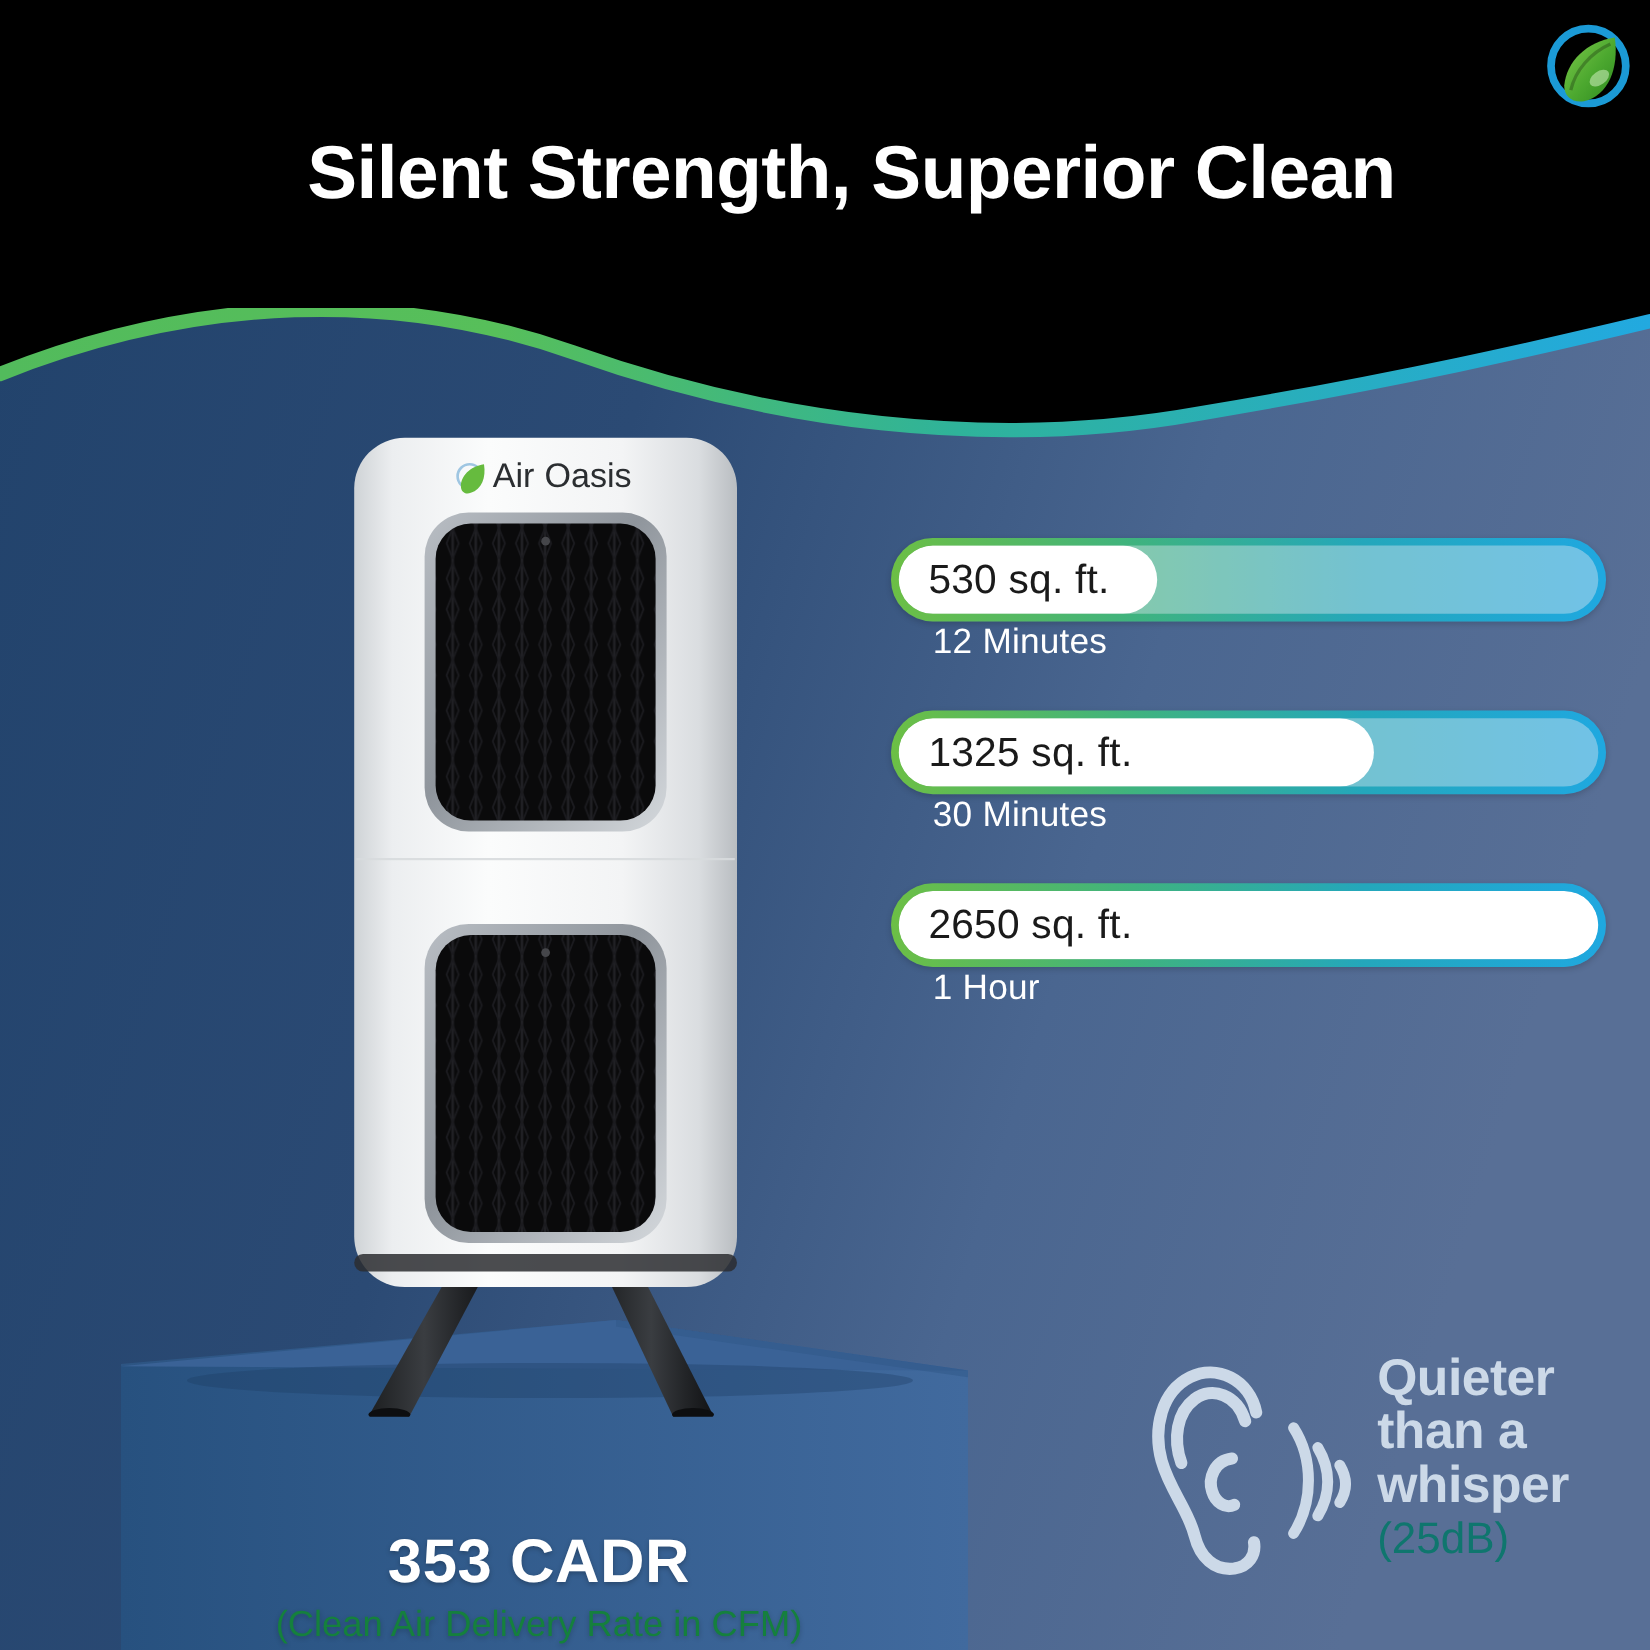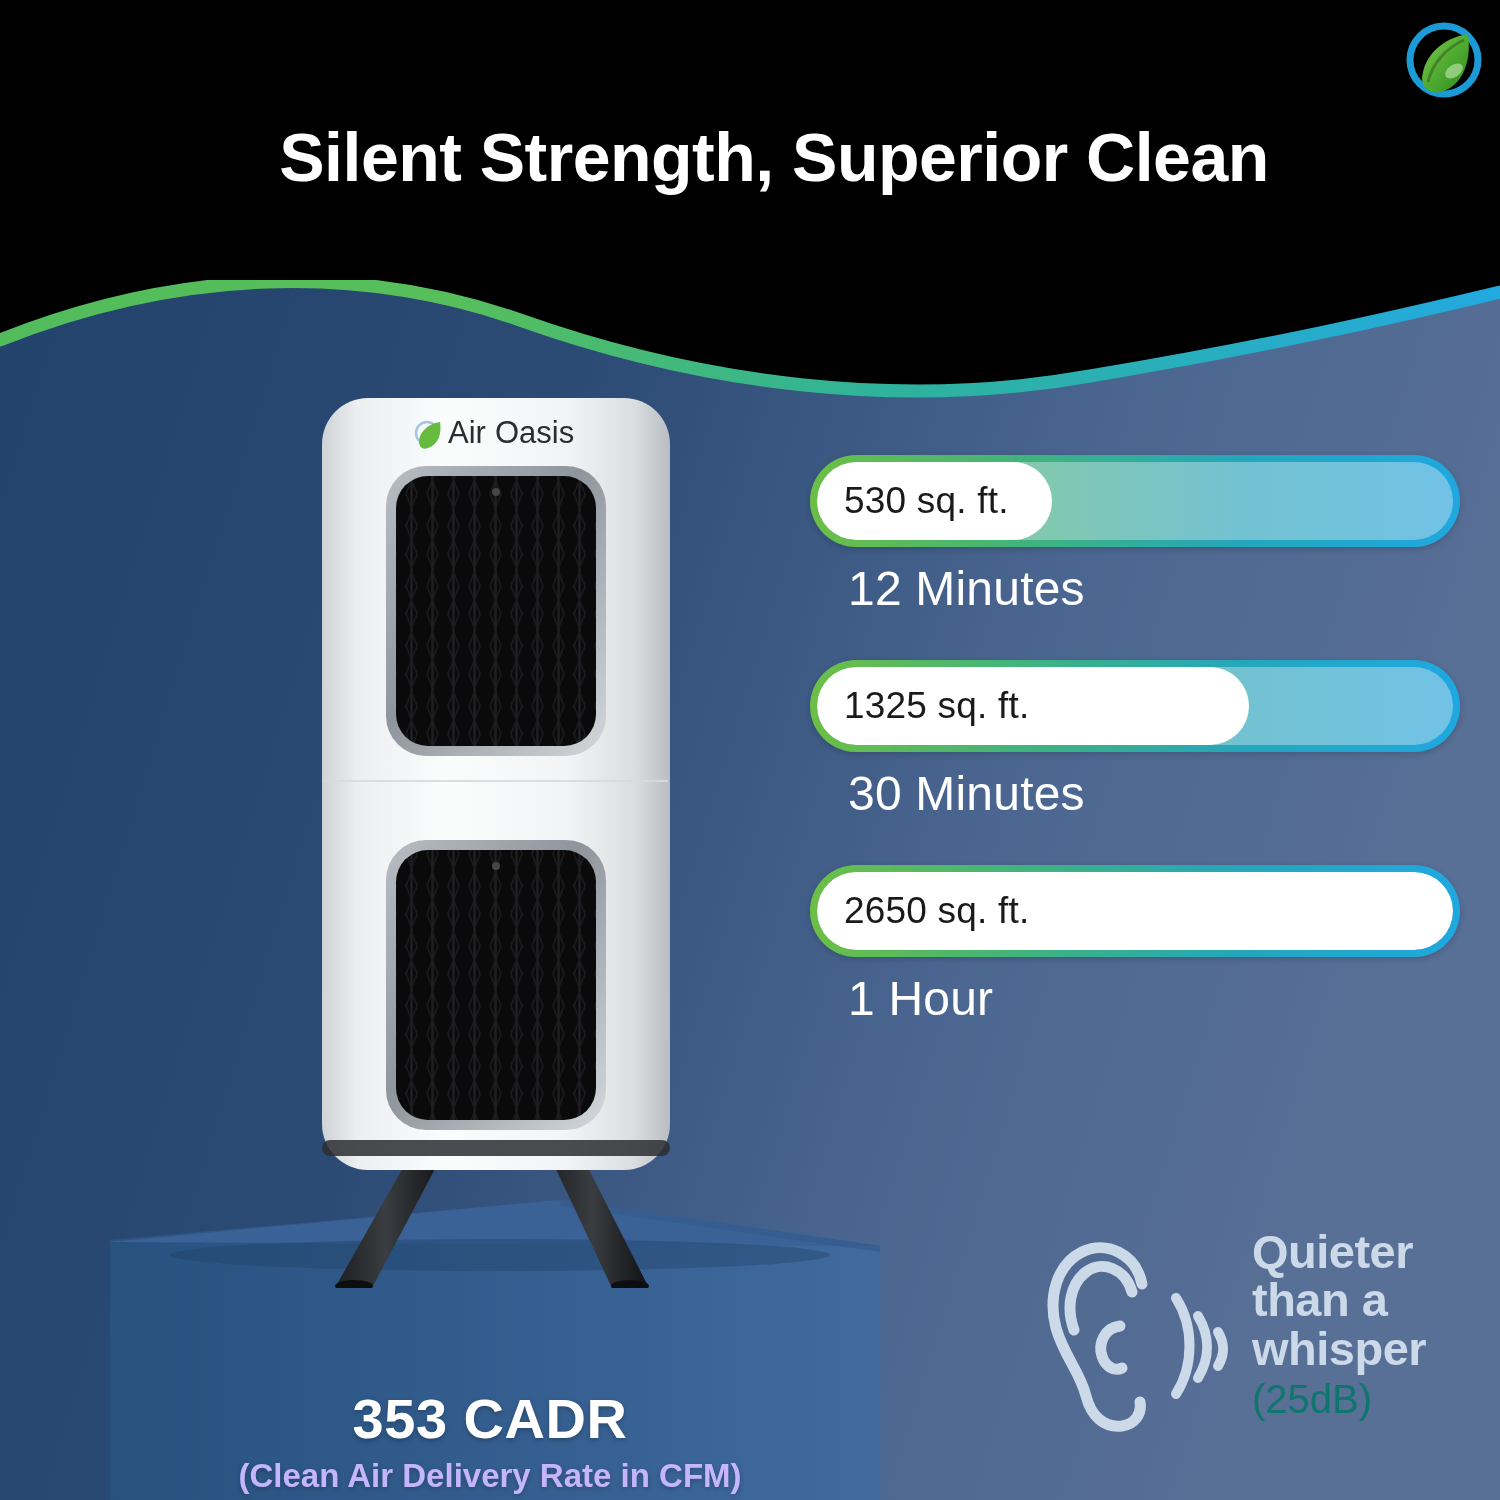--- a/index.html
+++ b/index.html
@@ -33,55 +33,56 @@
 
   
   .product{ position:absolute; left:296px; top:388px; width:400px; height:900px; z-index:4; }
   .prod-svg{ display:block; }
 
   
   .bars{ position:absolute; left:810px; top:455px; width:660px; z-index:5; }
   .bar-group{ margin-bottom:44px; }
   .bar-group:last-child{ margin-bottom:0; }
   .bar-shell{
-    position:relative; width:650px; height:92px; border-radius:46px;
+    position:relative; width:650px; height:76px; border-radius:46px;
     background:linear-gradient(90deg,#6cbf45 0%,#3fb37f 34%,#24a7bb 66%,#1fa8e0 100%);
     padding:7px;
     box-shadow:0 2px 6px rgba(0,0,0,.18);
+    margin-top:34px;
   }
   .bar-track{
     position:relative; width:100%; height:100%; border-radius:40px;
     background:rgba(226,232,240,.42);
     overflow:hidden;
   }
   .bar-fill{
     position:absolute; left:0; top:0; height:100%;
     background:#ffffff; border-radius:40px;
   }
   .bar-value{
     position:absolute; left:34px; top:0; height:100%;
     display:flex; align-items:center;
     color:#1a1a1a; font-size:37px; font-weight:400; letter-spacing:.2px;
     white-space:nowrap;
   }
   .bar-caption{
-    margin-top:14px; margin-left:38px;
-    color:#ffffff; font-size:48px; font-weight:400; letter-spacing:.2px;
+    margin-left:38px;
+    color:#ffffff; font-size:32px; font-weight:400; letter-spacing:.2px;
   }
 
   
   .cadr{
     position:absolute; left:160px; top:1340px; width:660px; text-align:center; z-index:6;margin-top:46px;
   }
   .cadr-main{
     color:#ffffff; font-size:56px; font-weight:700; letter-spacing:.5px;
     text-shadow:0 2px 5px rgba(0,0,0,.25);
   }
   .cadr-sub{
-    margin-top:6px; color:#c4b5fd; font-size:33px; font-weight:700;
+    margin-top:6px; color:#15803d; font-size:33px; font-weight:400;
     text-shadow:0 2px 5px rgba(0,0,0,.22);
   }
 
   
   .quiet{ position:absolute; left:1040px; top:1228px; width:450px; height:250px; z-index:6; }
   .ear-icon{ position:absolute; left:0; top:4px; width:200px; height:215px; }
   .quiet-text{
     position:absolute; left:212px; top:0; width:246px; text-align:left;
     color:#ccd9e8;
   }

